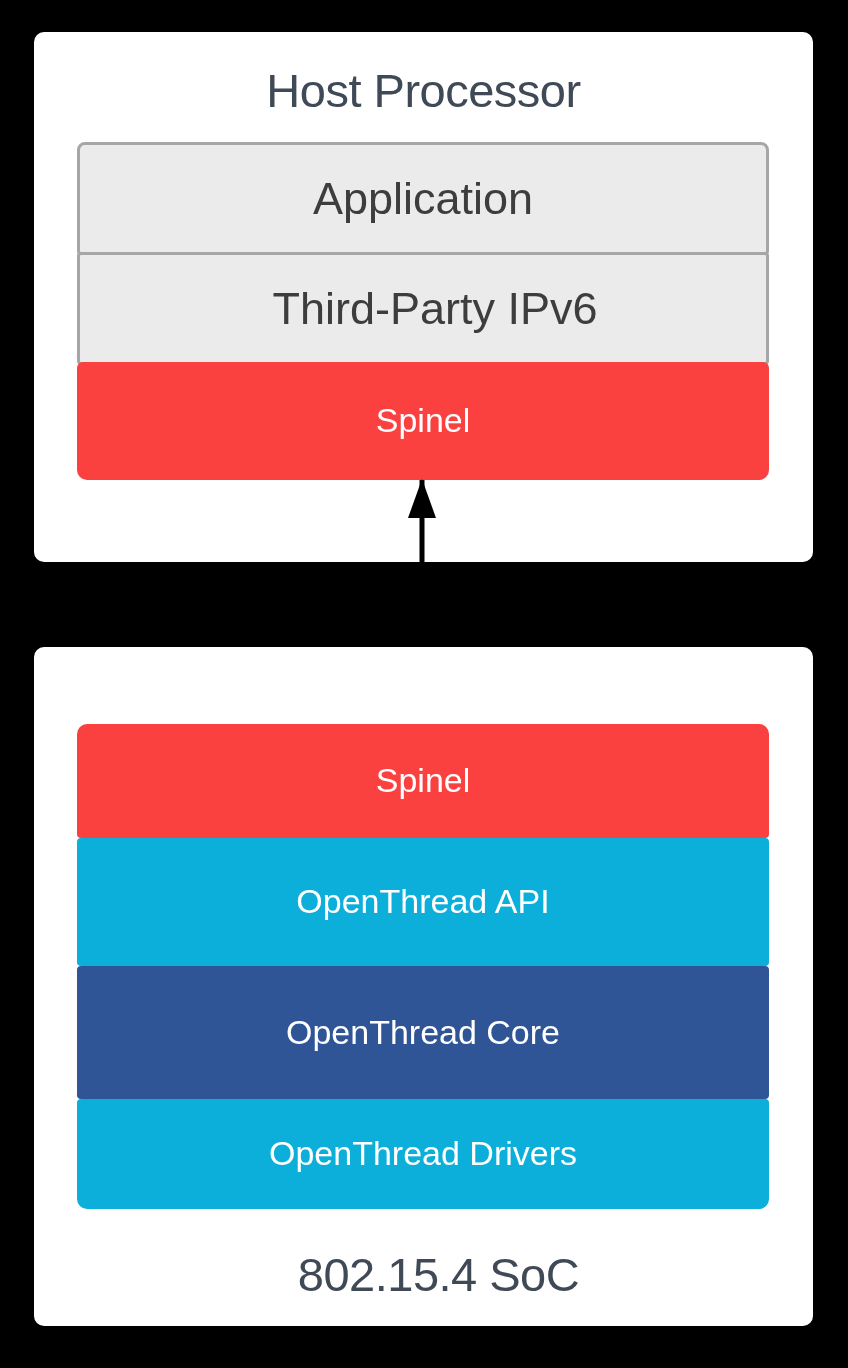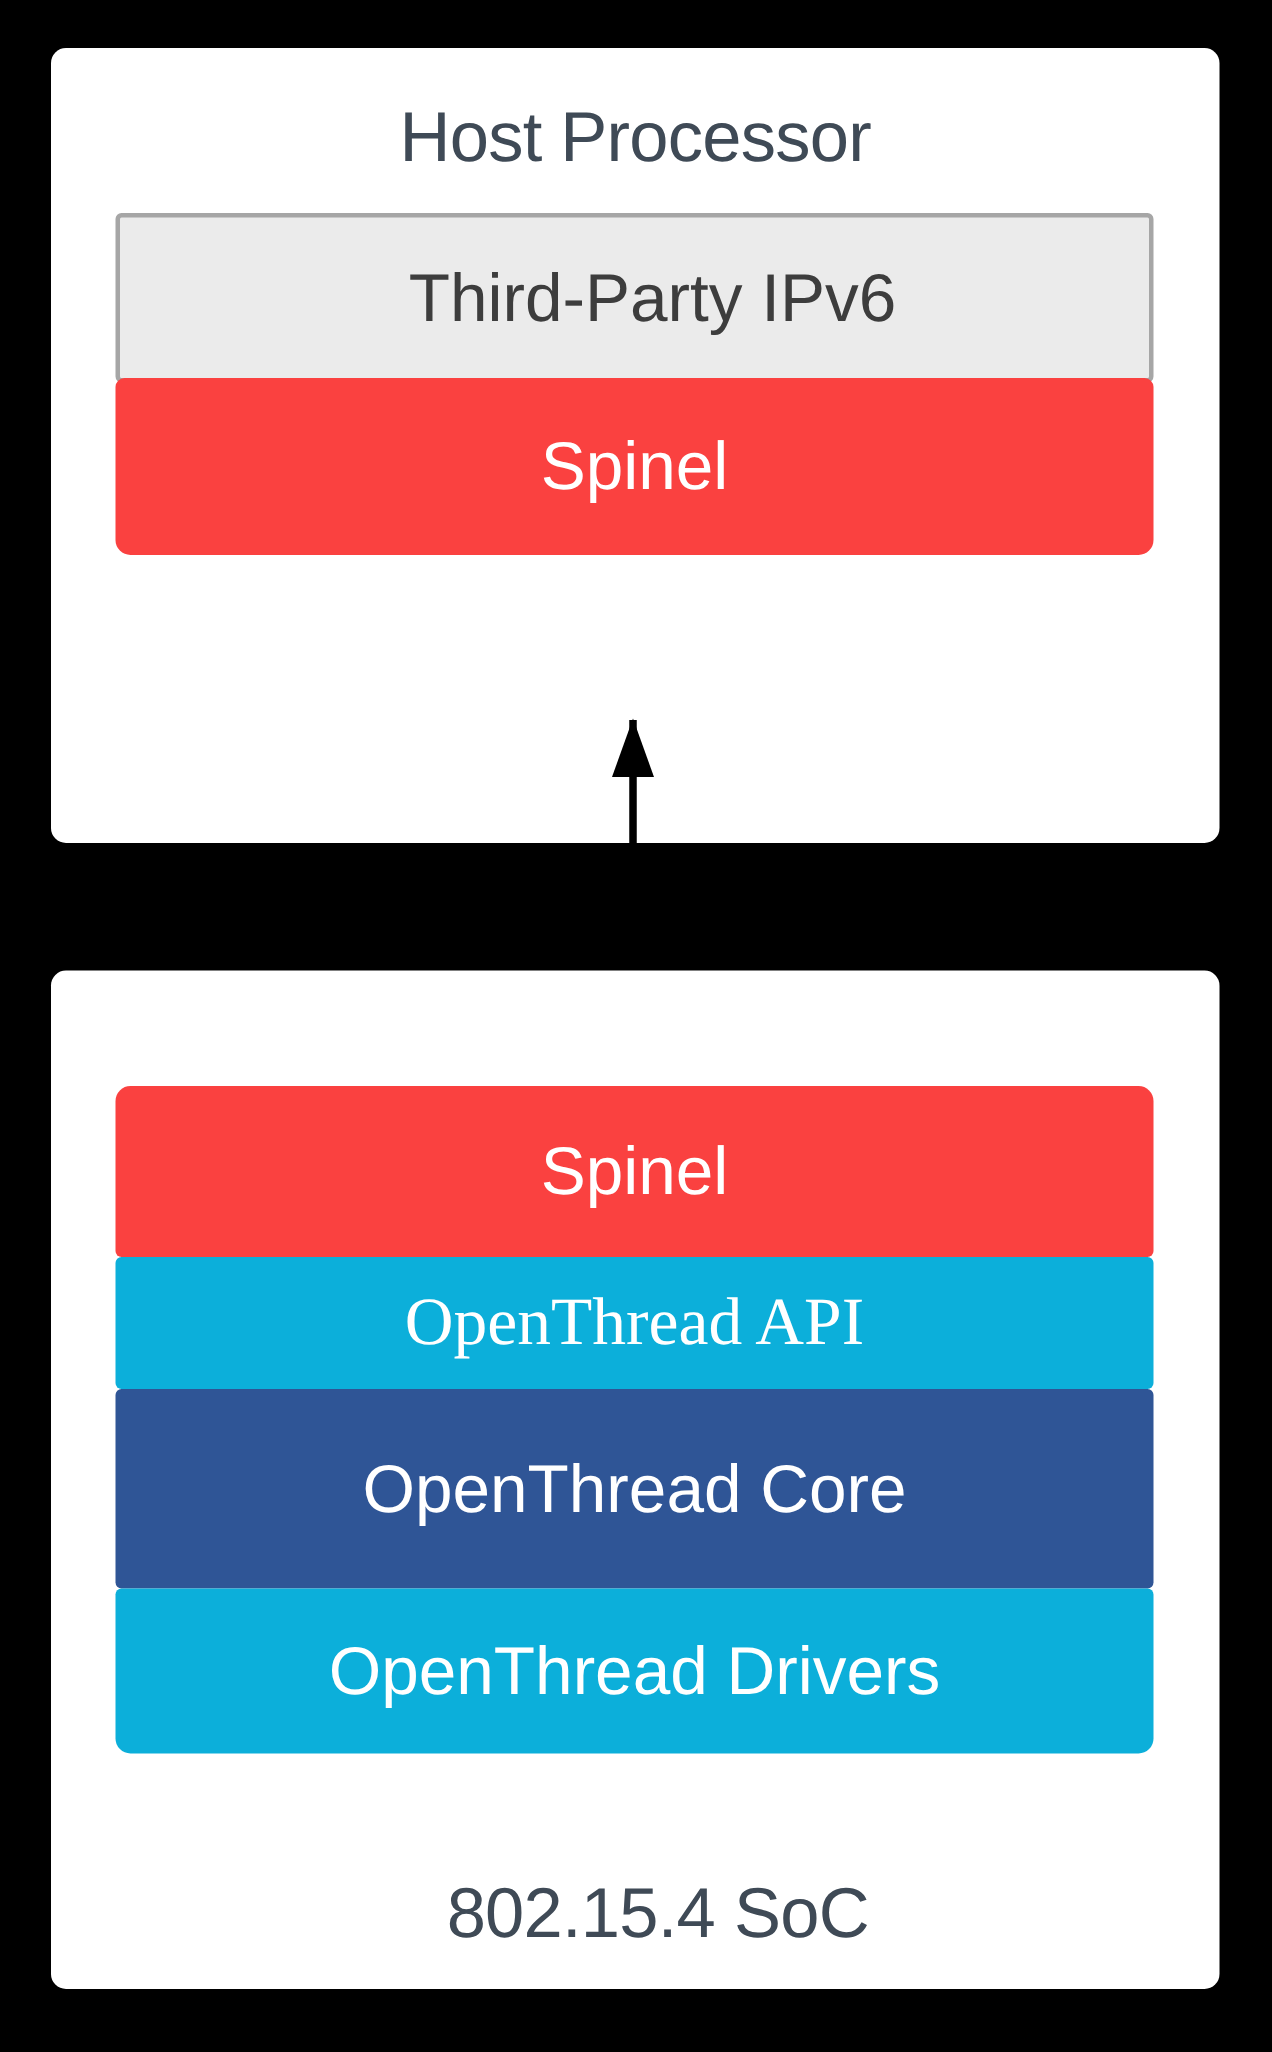--- a/index.html
+++ b/index.html
@@ -87,32 +87,32 @@
     border-radius: 8px;
     height: 113px;
     margin-bottom: -3px;
   }
   .layer.neutral.first { border-radius: 8px 8px 4px 4px; }
   .layer.neutral.mid   { border-radius: 4px; padding-left: 24px; }
 
   
   .layer.solid {
     color: #ffffff;
-    font-size: 45px;
+    font-size: 34px;
     border: none;
     border-radius: 6px;
   }
 
   #host-spinel {
     height: 118px;
     border-radius: 6px 6px 10px 10px;
     margin-top: 0;
   }
   #soc-spinel       { height: 114px; border-radius: 10px 10px 4px 4px; }
-  #soc-api          { height: 88px; border-radius: 4px; font-family: Liberation Serif, serif; }
+  #soc-api          { height: 128px; border-radius: 4px; }
   #soc-core         { height: 133px; border-radius: 4px; }
   #soc-drivers      { height: 110px; border-radius: 4px 4px 10px 10px; }
 
   
   #connector {
     position: absolute;
     left: 398px;
     top: 474px;
     width: 48px;
     height: 252px;
@@ -123,20 +123,23 @@
 <body>
 
 <div class="stage">
 
   <div class="panel" id="panel-host">
 
     <div class="panel-title" id="host-title">Host Processor</div>
 
     <div class="stack" id="host-stack">
 
+      <div class="layer neutral first">
+        <span>Application</span>
+      </div>
 
       <div class="layer neutral mid">
         <span>Third-Party IPv6</span>
       </div>
 
       <div class="layer solid" id="host-spinel" style="background:#fa4140;">
         <span>Spinel</span>
       </div>
 
     </div>

